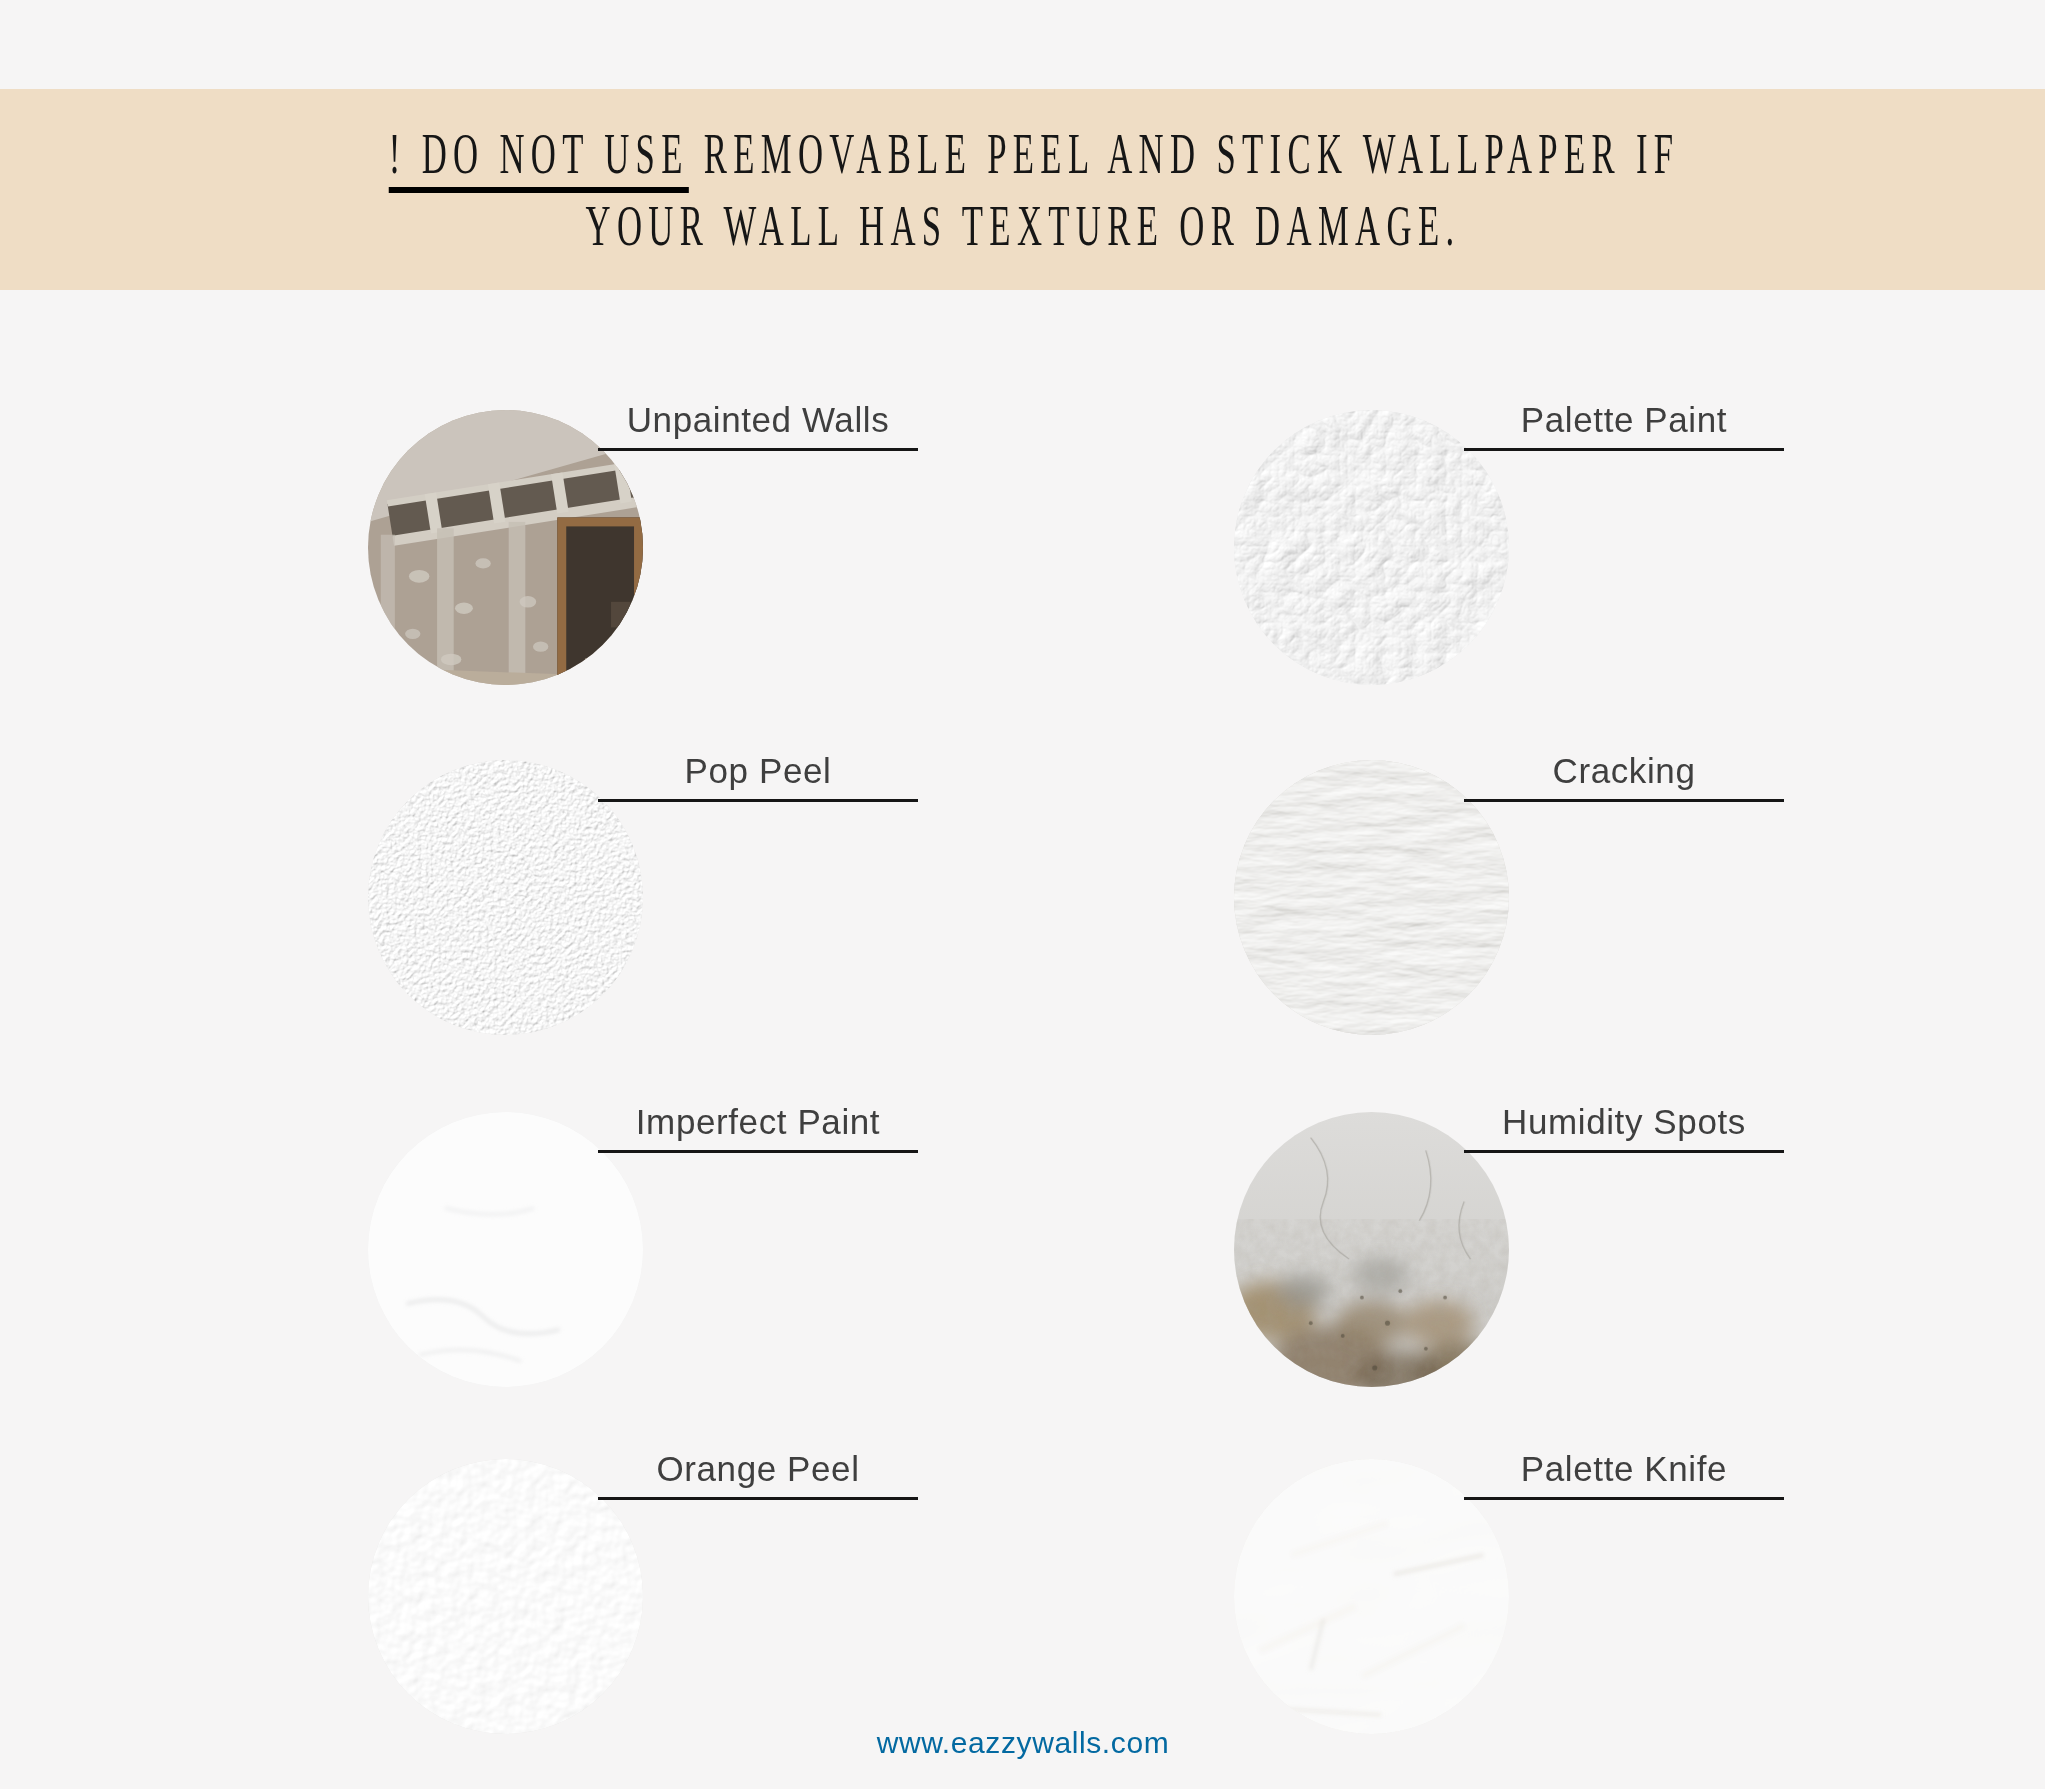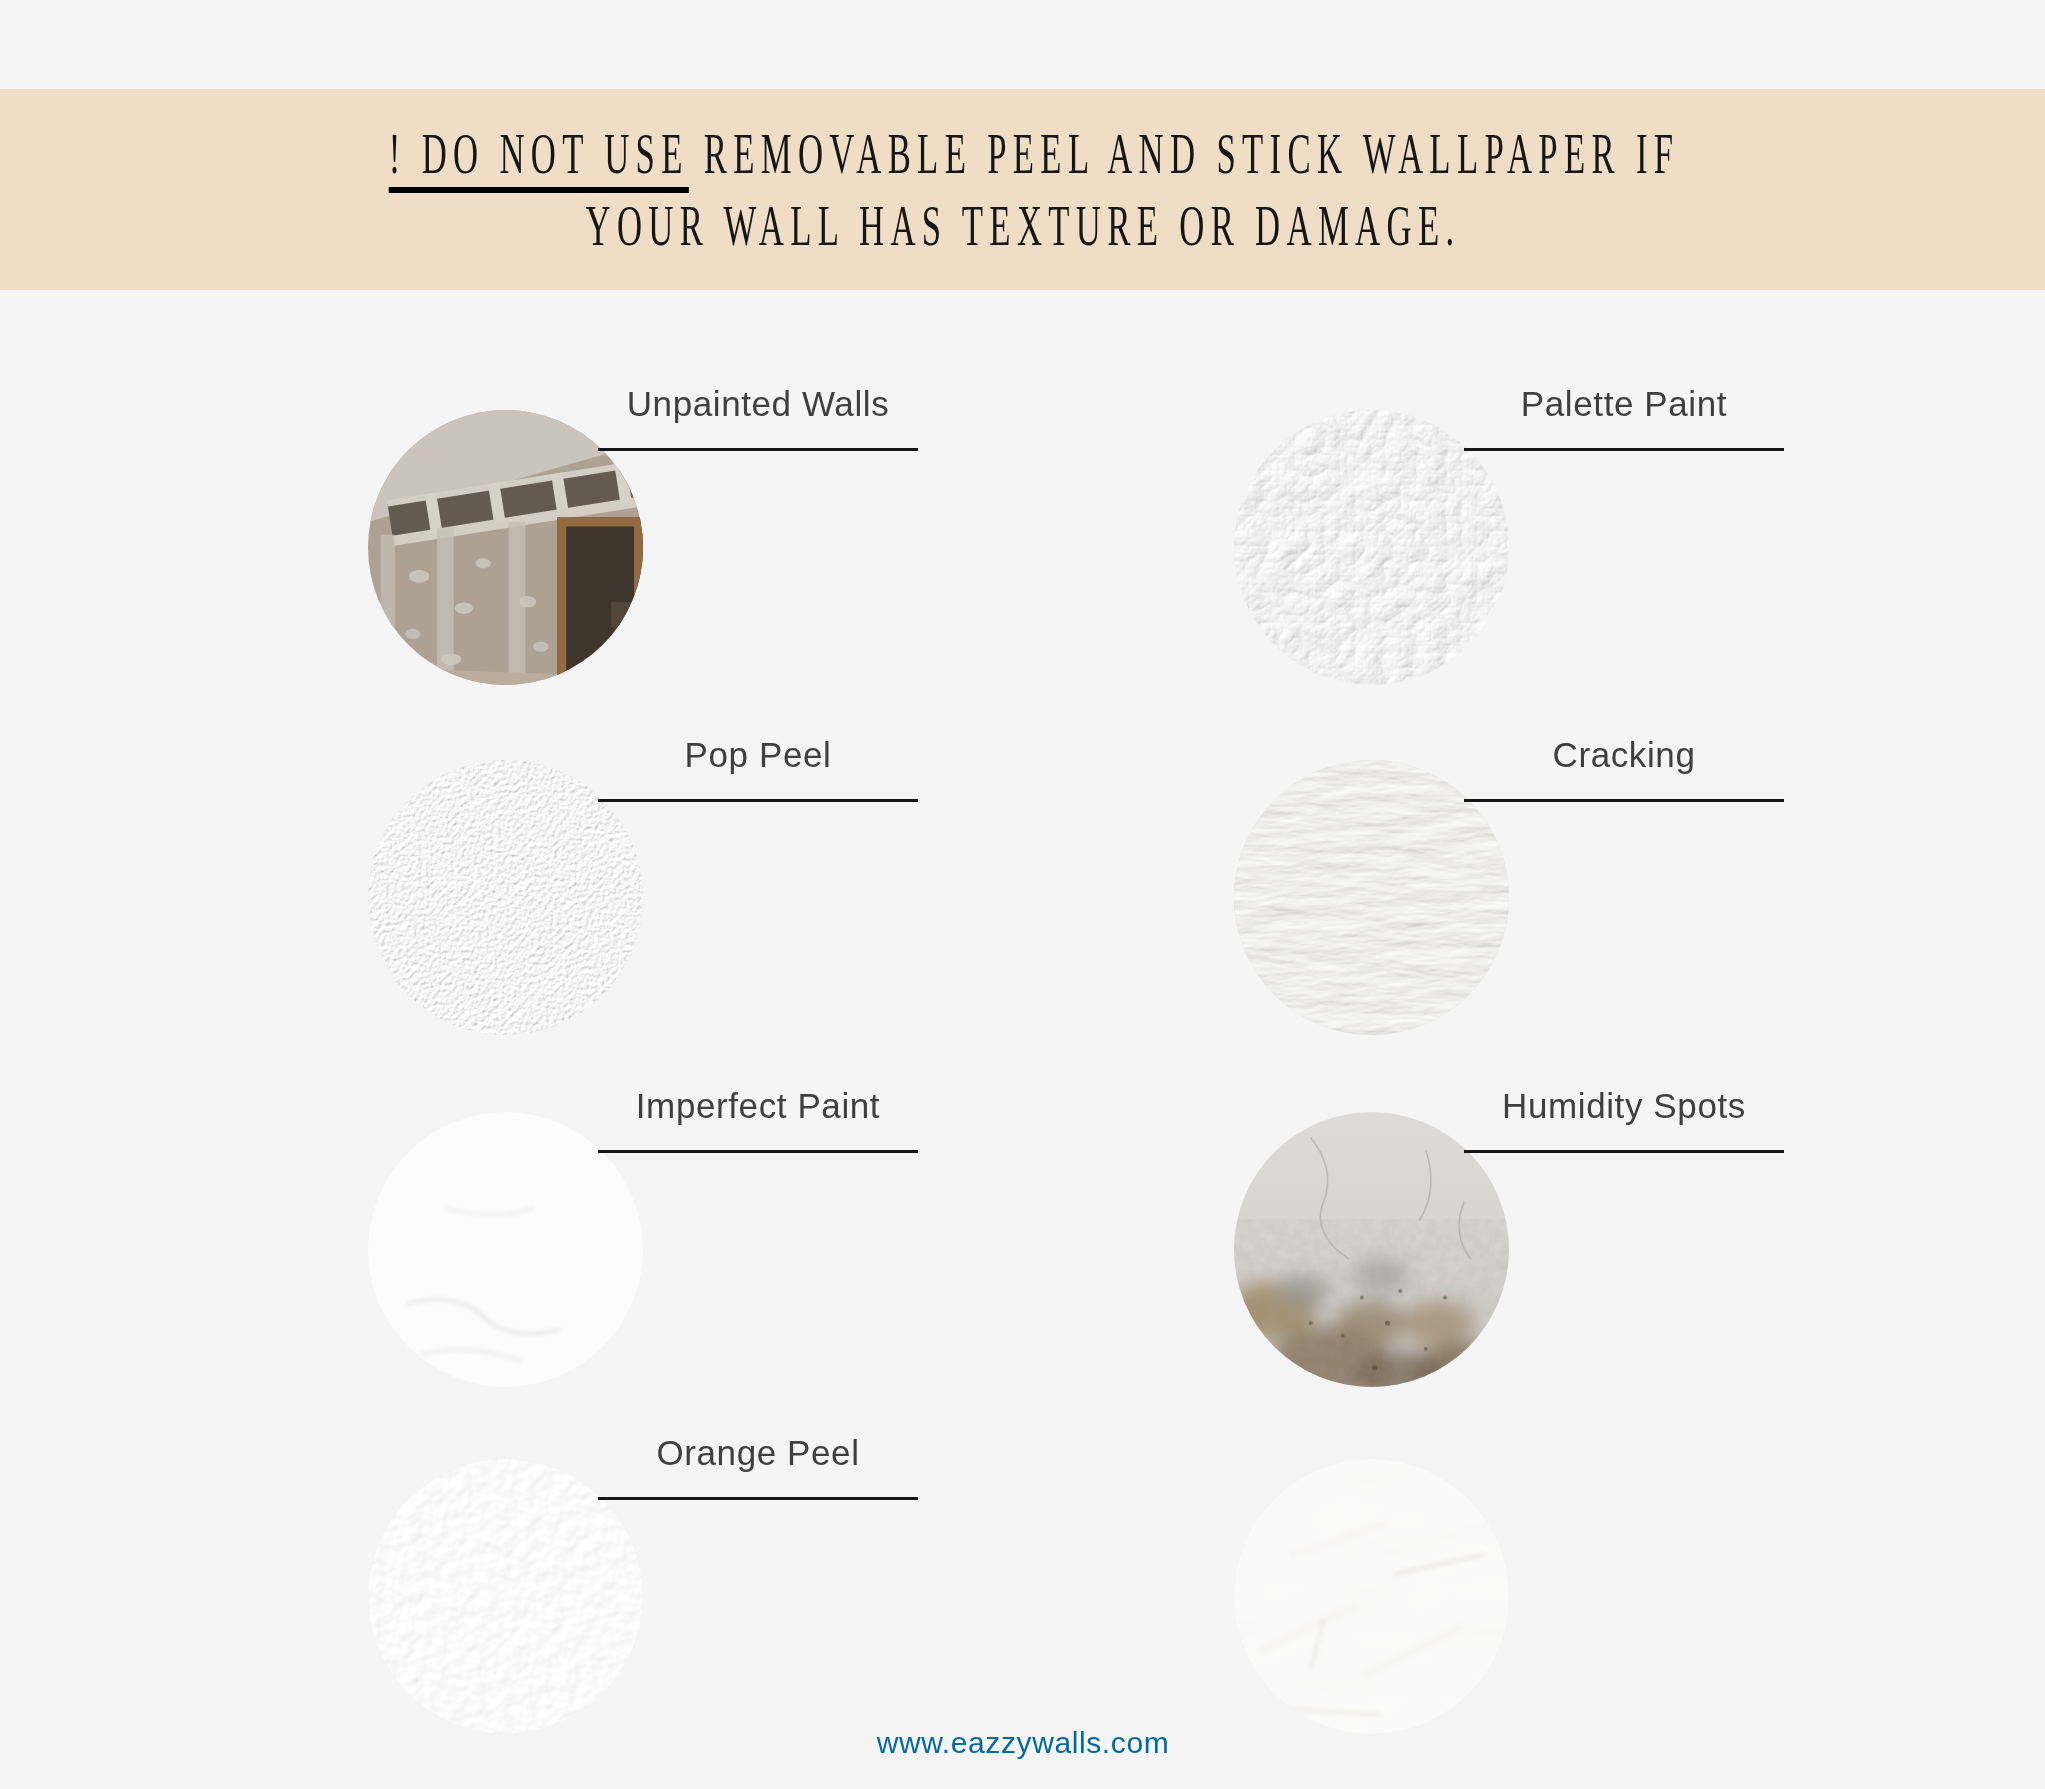--- a/index.html
+++ b/index.html
@@ -14,21 +14,21 @@
                font-size:56px;line-height:72px;letter-spacing:10.2px;color:#161616;font-weight:400;}
   .warn-underline{border-bottom:6.4px solid #000;padding-bottom:2.6px;}
 
   
   .circle{position:absolute;width:275px;height:275px;clip-path:circle(50% at 50% 50%);display:block;}
   .colL{left:368px;} .colR{left:1234px;}
   .r1{top:410px;} .r2{top:760px;} .r3{top:1112px;} .r4{top:1459px;}
 
   
   .label{position:absolute;width:320px;height:64px;box-sizing:border-box;border-bottom:3.2px solid #161616;
-         display:flex;align-items:flex-end;justify-content:center;padding-bottom:24px;
+         display:flex;align-items:flex-end;justify-content:center;padding-bottom:8px;
          font-size:35px;color:#3f3f3f;letter-spacing:0.6px;}
   .labL{left:598px;} .labR{left:1464px;}
   .lr1{top:387px;} .lr2{top:738px;} .lr3{top:1089px;} .lr4{top:1436px;}
 
   
   .footer{position:absolute;left:0;top:1726px;width:2046px;text-align:center;
           font-size:30px;color:#0369a1;letter-spacing:0.6px;}
 </style>
 </head>
 <body>
@@ -239,17 +239,18 @@
     <rect width="430" height="430" fill="#ffffff" opacity="0.12"></rect>
   </svg>
 
   <div class="label labL lr1">Unpainted Walls</div>
   <div class="label labR lr1">Palette Paint</div>
   <div class="label labL lr2">Pop Peel</div>
   <div class="label labR lr2">Cracking</div>
   <div class="label labL lr3">Imperfect Paint</div>
   <div class="label labR lr3">Humidity Spots</div>
   <div class="label labL lr4">Orange Peel</div>
+  <div class="label labR lr4">Palette Knife</div>
 
   <div class="footer">www.eazzywalls.com</div>
 
 </div>
 
 
 </body></html>

